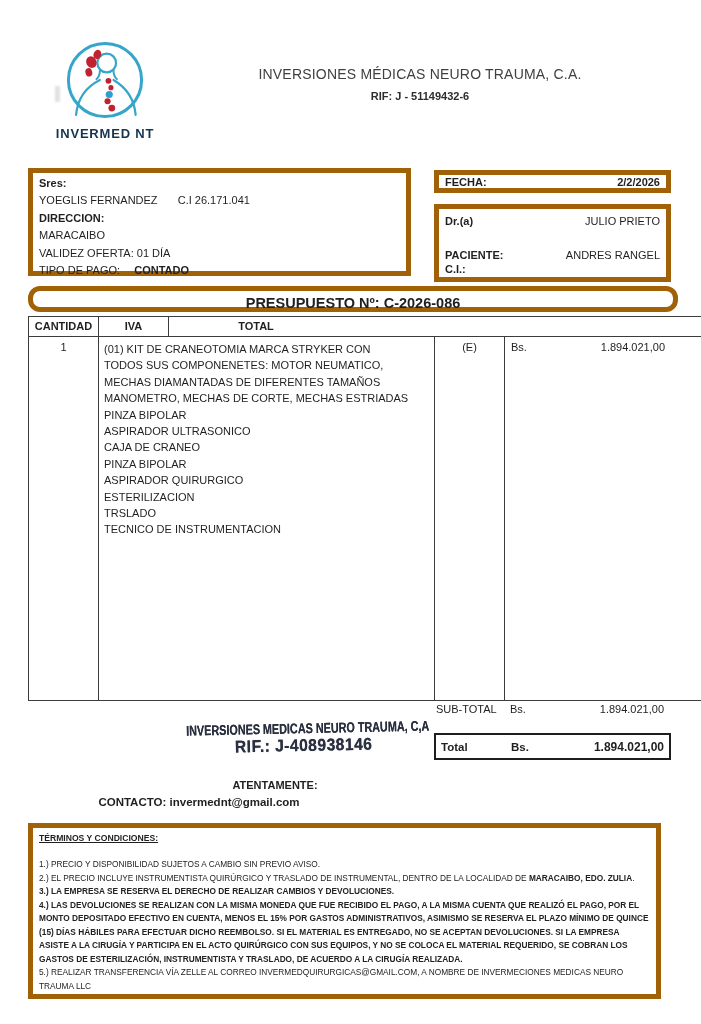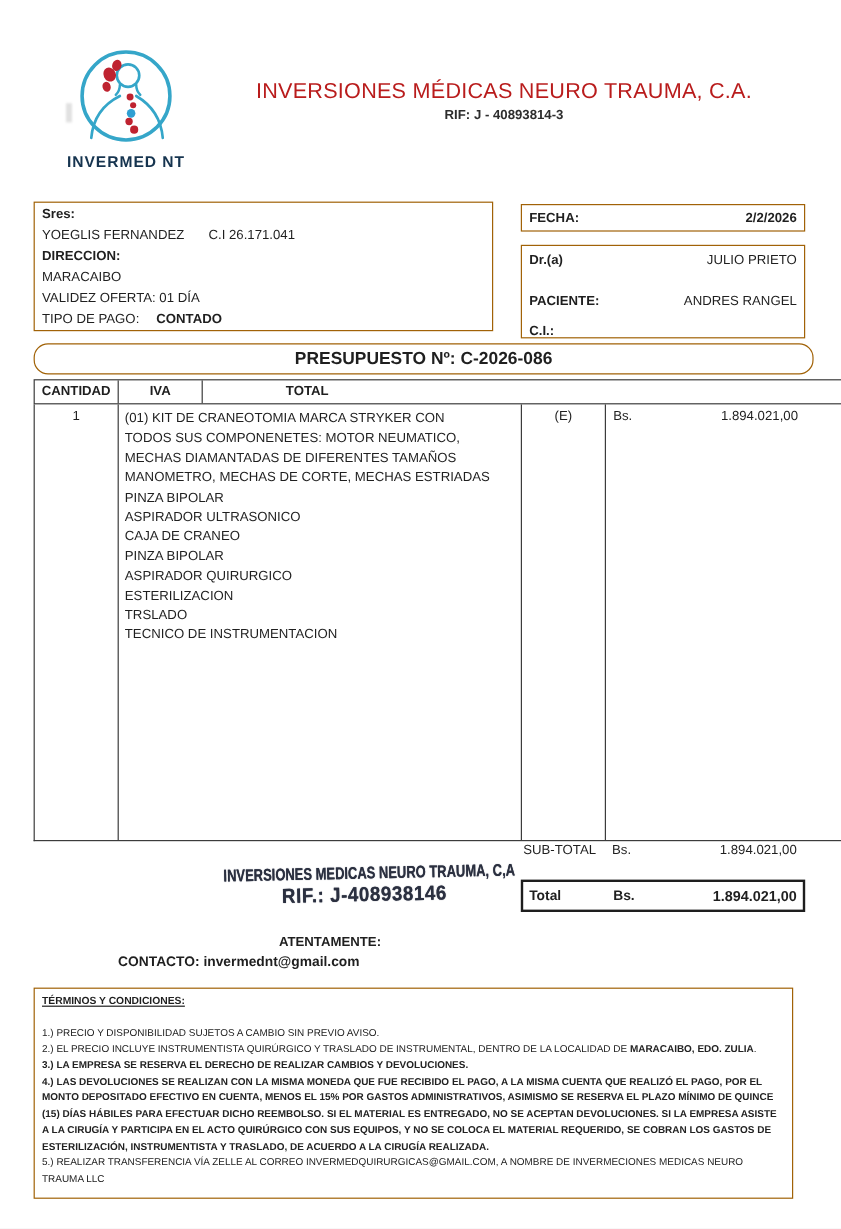--- a/index.html
+++ b/index.html
@@ -6,34 +6,34 @@
   body { background:#e8e8e8; font-family:"Liberation Sans", sans-serif; }
   .page {
     position:relative; width:701px; height:1024px; margin:0 auto;
     background:#ffffff; color:#1f1f1f; overflow:hidden;
   }
   
   .logo-wrap { position:absolute; left:50px; top:40px; width:110px; text-align:center; }
   .logo-svg { width:86px; height:80px; }
   .logo-text { font-size:13px; font-weight:bold; color:#16344f; letter-spacing:.8px; margin-top:2px; white-space:nowrap; }
   .smudge { position:absolute; left:55px; top:86px; width:5px; height:16px; background:#bdbdbd; opacity:.45; filter:blur(1px); }
-  .company-title { position:absolute; left:185px; top:66px; width:470px; text-align:center; font-size:18px; color:#b91c1c; letter-spacing:.2px; }
+  .company-title { position:absolute; left:185px; top:66px; width:470px; text-align:center; font-size:14px; color:#404040; letter-spacing:.2px; }
   .company-rif { position:absolute; left:185px; top:90px; width:470px; text-align:center; font-size:11px; font-weight:bold; color:#2d2d2d; }
 
   
-  .box { border:1px solid #a16207; position:absolute; background:#fff; }
+  .box { border:5px solid #a16207; position:absolute; background:#fff; }
   .customer-box { left:28px; top:168px; width:383px; height:108px; padding:2px 6px; font-size:11px; }
   .customer-box .line { line-height:17.4px; white-space:nowrap; }
   .b { font-weight:bold; }
   .fecha-box { left:434px; top:170px; width:237px; height:23px; display:flex; justify-content:space-between; align-items:center; padding:0 6px; font-size:11px; font-weight:bold; }
   .doctor-box { left:434px; top:204px; width:237px; height:78px; padding:4px 6px; font-size:11px; }
   .doc-row { display:flex; justify-content:space-between; }
   .doc-row.r1 { margin-top:2px; }
   .doc-row.r2 { margin-top:22px; }
-  .doc-row.r3 { margin-top:13px; }
+  .doc-row.r3 { margin-top:2px; }
 
   
   .presupuesto-bar { left:28px; top:286px; width:650px; height:26px; text-align:center; font-weight:bold; font-size:14.5px; line-height:24px;border-radius:12px; }
 
   
   .quote-table { position:absolute; left:28px; top:316px; width:694px; font-size:11px; }
   .t-head { display:flex; border:1px solid #3c3c3c; font-weight:bold; height:21px; }
   .t-head > div { text-align:center; line-height:19px; border-right:1px solid #3c3c3c; }
   .t-head > div:last-child { border-right:none; }
   .t-body { display:flex; border:1px solid #3c3c3c; border-top:none; height:364px; }
@@ -92,21 +92,21 @@
       <ellipse cx="31" cy="38" rx="4" ry="5" fill="#bf2330" transform="rotate(-15 31 38)"></ellipse>
       <circle cx="54" cy="48" r="3.4" fill="#bf2330"></circle>
       <circle cx="57" cy="56" r="3" fill="#bf2330"></circle>
       <circle cx="53" cy="72" r="3.6" fill="#bf2330"></circle>
       <circle cx="58" cy="80" r="4" fill="#bf2330"></circle>
       <circle cx="55" cy="64" r="4.2" fill="#2f9fd2"></circle>
     </svg>
     <div class="logo-text">INVERMED NT</div>
   </div>
   <div class="company-title">INVERSIONES MÉDICAS NEURO TRAUMA, C.A.</div>
-  <div class="company-rif">RIF: J - 40893814-3</div>
+  <div class="company-rif">RIF: J - 51149432-6</div>
 
   <div class="box customer-box">
     <div class="line b">Sres:</div>
     <div class="line">
       <span>YOEGLIS FERNANDEZ</span>
       <span style="display:inline-block;width:14px;"></span>
       <span>C.I 26.171.041</span>
     </div>
     <div class="line b">DIRECCION:</div>
     <div class="line">MARACAIBO</div>

